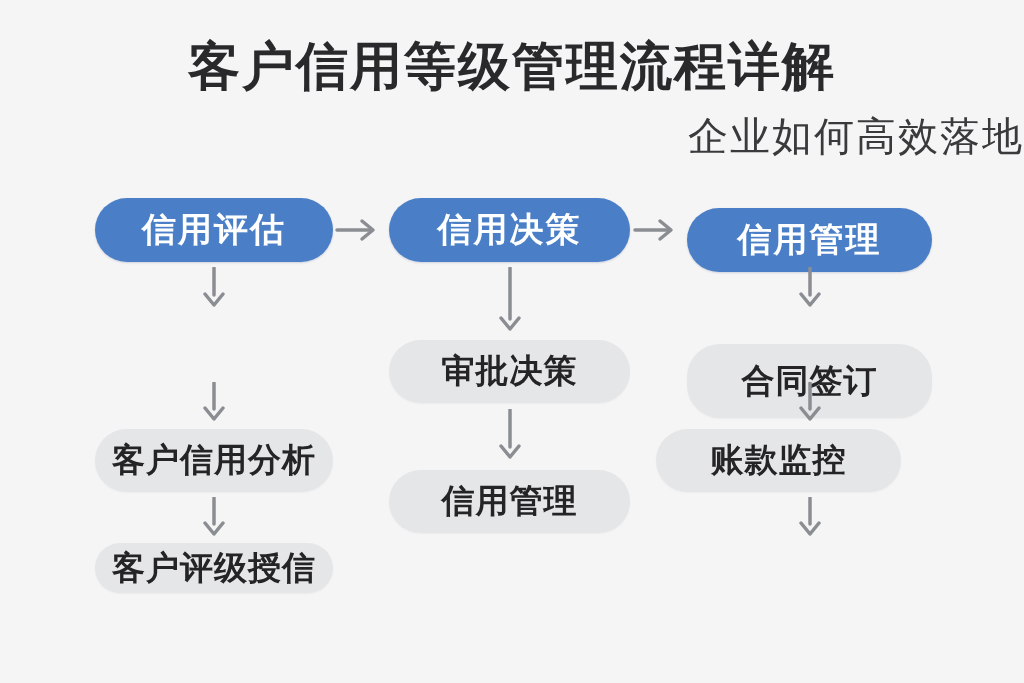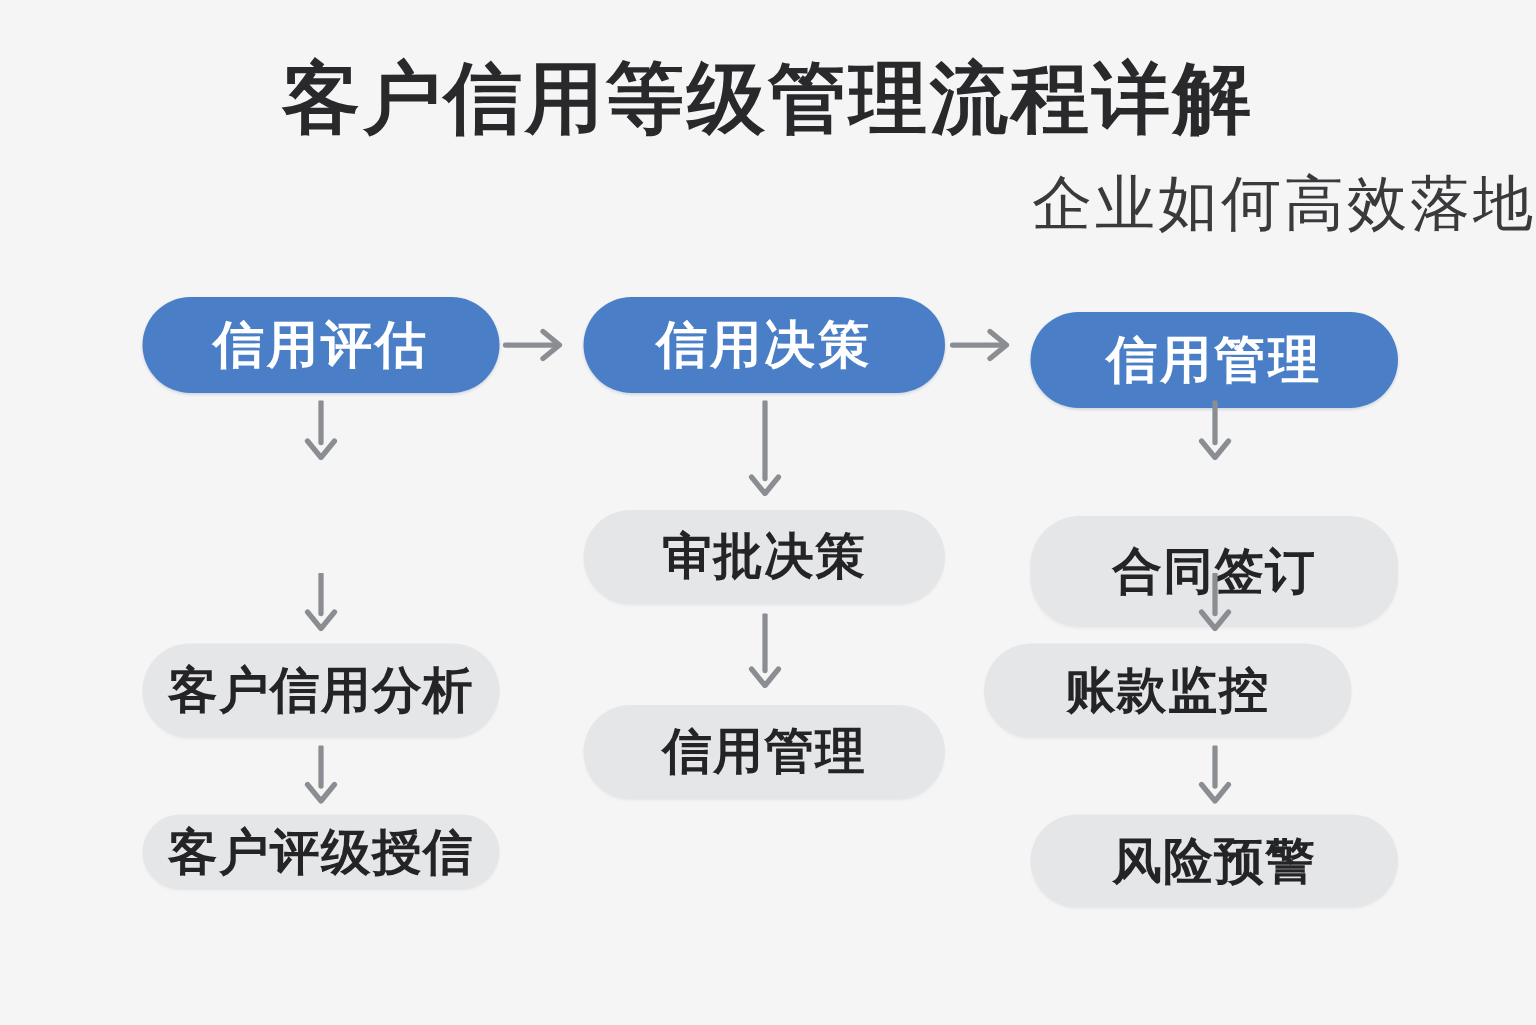--- a/index.html
+++ b/index.html
@@ -178,17 +178,14 @@
   <div class="pill step" style="left:656px; top:429px; width:245px; height:63px;">
     <span>账款监控</span>
   </div>
 
   <div class="arrow" style="left:797px; top:497px;">
     <svg width="26" height="39" viewBox="0 0 26 39" fill="none" stroke="currentColor" stroke-width="3.5" stroke-linecap="round" stroke-linejoin="round">
       <path d="M13 1 V27"></path>
         <path d="M4 26 L13 37 L22 26"></path>
     </svg>
   </div>
-  <div class="pill step" style="left:687px; top:543px; width:245px; height:62px;">
-    <span>风险预警</span>
-  </div>
 
 </div>
 
 </body></html>

